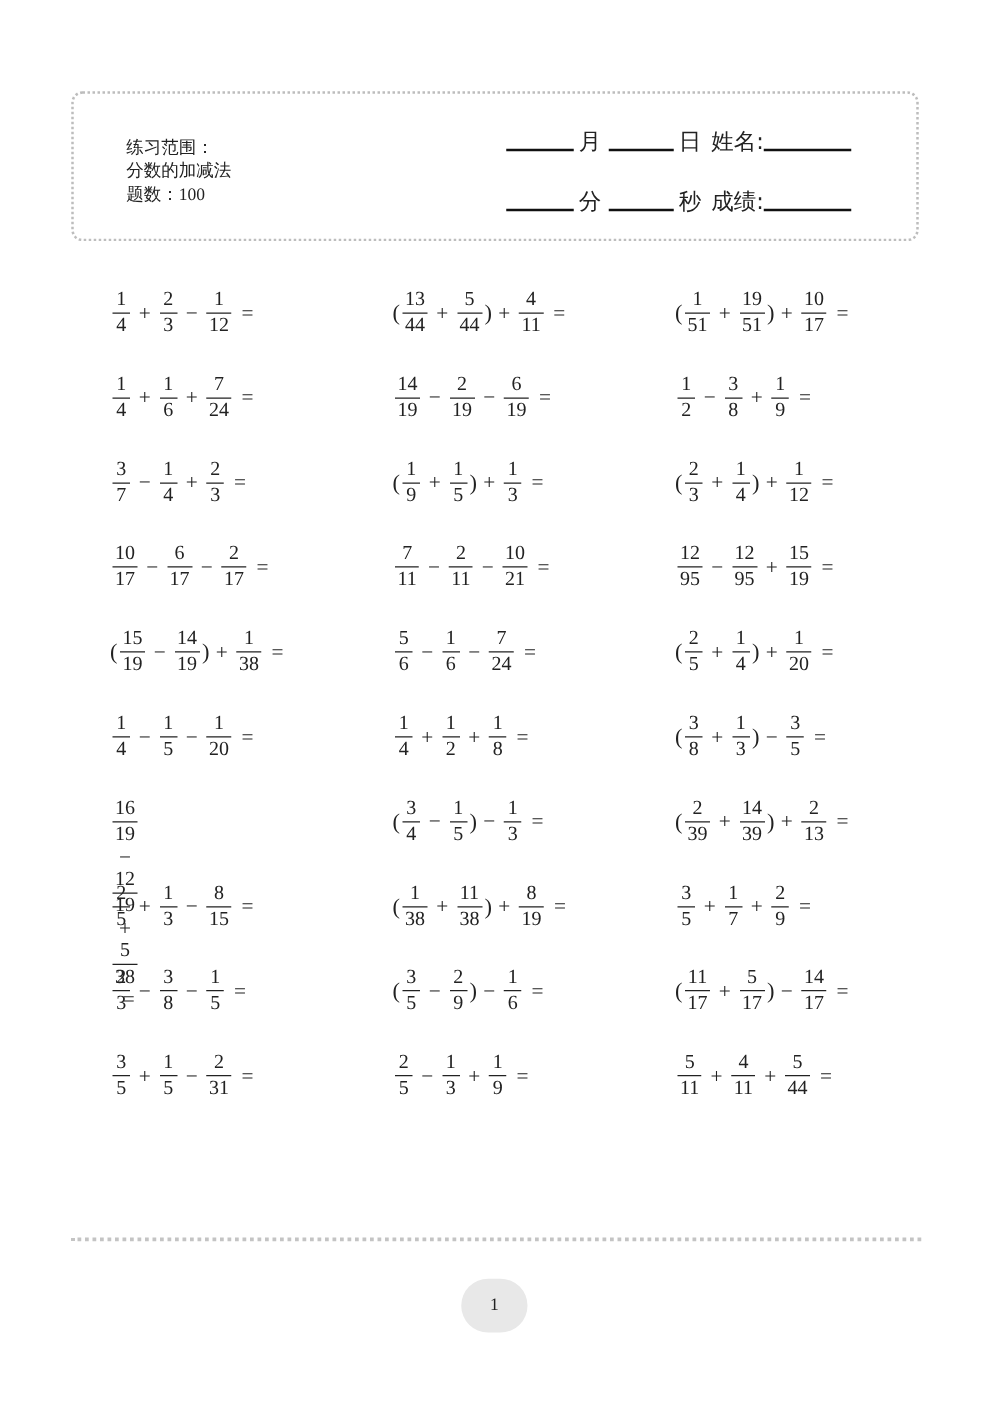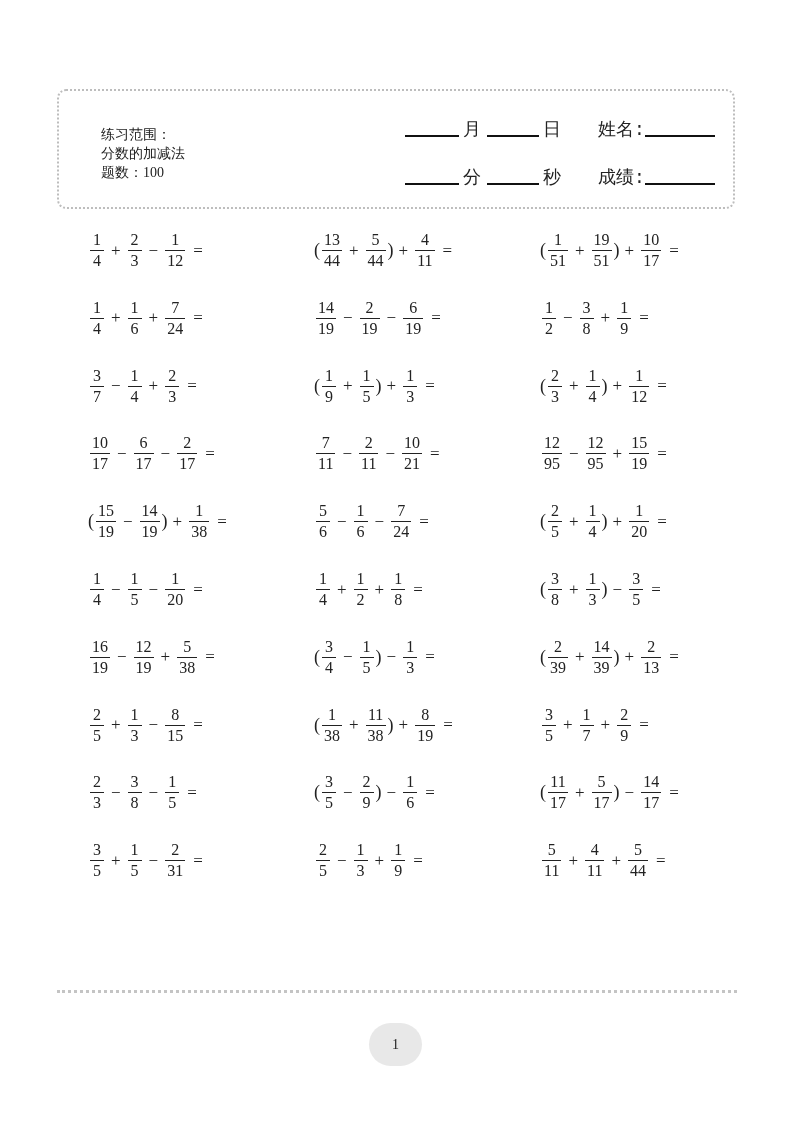--- a/index.html
+++ b/index.html
@@ -1,33 +1,33 @@
 <!DOCTYPE html>
 <html><head>
 <meta charset="utf-8">
 <style>
   html, body { margin: 0; padding: 0; background: #ffffff; }
   body {
     width: 793px; height: 1122px; position: relative; overflow: hidden;
     font-family: "Liberation Serif", "DejaVu Serif", serif; color: #222;
   }
   .header-box {
-    position: absolute; left: 57px; top: 89px; width: 678px; height: 120px;
+    position: absolute; left: 57px; top: 73px; width: 678px; height: 120px;
     border: 2px dotted #bdbdbd; border-radius: 9px; box-sizing: border-box;
   }
   .info { position: absolute; left: 42px; top: 34px; font-size: 14px; line-height: 19px; color: #222; }
   .info div { white-space: nowrap; }
   .fields { position: absolute; left: 346px; top: 22px; font-size: 18px; color: #222; font-family: "DejaVu Sans", sans-serif; }
   .field-row { display: flex; align-items: flex-end; height: 28px; margin-bottom: 20px; white-space: nowrap; }
   .blank { display: inline-block; border-bottom: 2px solid #111; height: 0; margin-bottom: 4px; }
   .b1 { width: 54px; }
   .b2 { width: 52px; margin-left: 6px; }
   .b3 { width: 70px; }
   .lbl { margin-left: 4px; }
-  .name-lbl { margin-left: 37px; font-family: Liberation Mono, monospace; }
+  .name-lbl { margin-left: 8px; }
   .problems { position: absolute; left: 88px; top: 232px; width: 640px; }
   .prob {
     position: absolute; display: flex; align-items: center; font-size: 16px; white-space: nowrap;
     font-family: "Liberation Serif", "DejaVu Serif", serif; color: #222;
   }
   .frac { display: inline-flex; flex-direction: column; align-items: center; margin: 0 2px; line-height: 1; }
   .num { padding: 0 2px 2px 2px; font-size: 16px; }
   .den { padding: 2px 2px 0 2px; font-size: 16px; border-top: 1px solid #222; min-width: 10px; text-align: center; }
   .op { margin: 0 5px; font-size: 17px; }
   .paren { font-size: 18px; }
@@ -384,21 +384,21 @@
         <span class="den">3</span>
       </span>
       <span class="paren">)</span>
       <span class="op">−</span>
       <span class="frac">
         <span class="num">3</span>
         <span class="den">5</span>
       </span>
       <span class="eq">=</span>
     </div>
-    <div class="prob" style="left: 0px; top: 406.8px;">
+    <div class="prob" style="left: 0px; top: 406.8px; flex-direction: column;">
       <span class="frac">
         <span class="num">16</span>
         <span class="den">19</span>
       </span>
       <span class="op">−</span>
       <span class="frac">
         <span class="num">12</span>
         <span class="den">19</span>
       </span>
       <span class="op">+</span>

